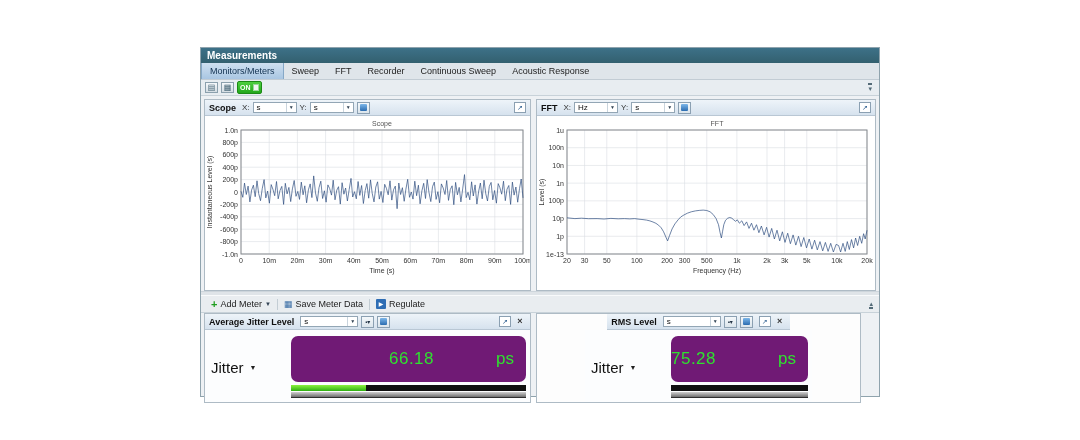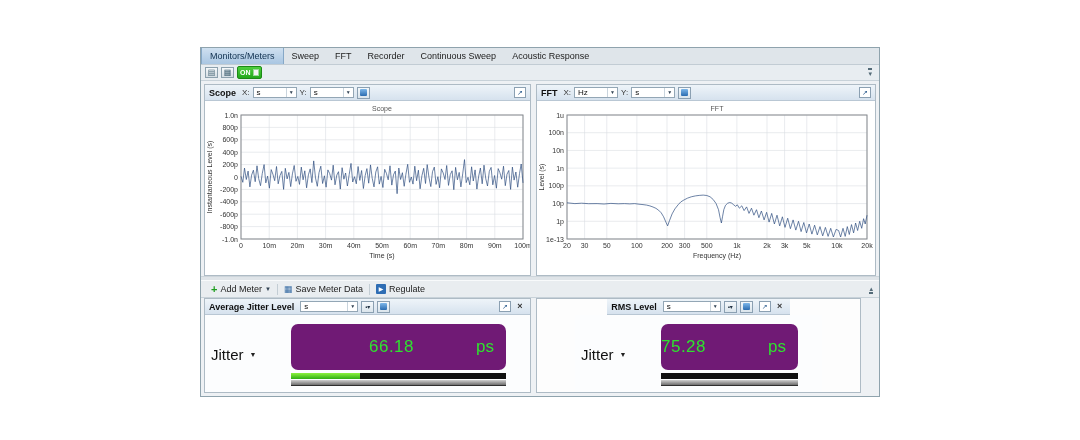--- a/index.html
+++ b/index.html
@@ -54,38 +54,41 @@
   .plus-ic{color:#1f9e1f;font-weight:bold;font-size:11px;line-height:11px;}
   .grid-ic{color:#3a6ea5;font-size:9px;line-height:10px;}
   .play-ic{width:10px;height:10px;background:#2e6db4;color:#fff;font-size:6px;line-height:10px;text-align:center;border-radius:1px;}
   .ddarr{font-size:6px;color:#345;}
   .collapse{margin-left:auto;margin-right:2px;font-size:7px;color:#546b78;border-bottom:2px solid #546b78;line-height:7px;}
   
   .meters-row{display:flex;padding:0 3px 3px 3px;gap:5px;flex:1;}
   .meter{background:#fdfdfd;border:1px solid #aebbc5;box-sizing:border-box;display:flex;flex-direction:column;}
   .meter.m0{width:327px;} .meter.m1{width:325px;align-items:center;}
   .rail{flex:1;}
-  .mbody{flex:1;display:flex;padding:6px 24px 4px 6px;gap:6px;background:#fcfdfe;}
+  .mbody{flex:1;display:flex;padding:6px 4px 4px 6px;gap:6px;background:#fcfdfe;}
   .mlabel{width:74px;display:flex;align-items:center;gap:6px;font-size:15px;color:#111;}
   .mlabel .tri{font-size:7px;color:#222;}
   .mright{flex:1;display:flex;flex-direction:column;justify-content:center;}
   .lcd{height:46px;background:#701a75;border-radius:7px;display:flex;align-items:center;justify-content:flex-end;}
   .lcd .val{color:#2fe12f;font-size:17px;margin-right:62px;letter-spacing:0.5px;}
   .lcd .unit{color:#2fe12f;font-size:17px;margin-right:12px;}
   .bars{margin-top:3px;}
   .bartrack{height:6px;background:#101010;position:relative;overflow:hidden;}
   .barfill{height:100%;background:linear-gradient(#8cf23e,#2fae12);}
   .bargray{height:5px;margin-top:1px;background:linear-gradient(#cfcfcf,#6e6e6e);border-bottom:1px solid #2f2f2f;}
 </style>
 </head>
 <body>
 
 <div class="stage">
   <div class="app">
 
+    <div class="titlebar">
+      <span>Measurements</span>
+    </div>
 
     <div class="tabs">
       <div class="tab sel">Monitors/Meters</div>
       <div class="tab">Sweep</div>
       <div class="tab">FFT</div>
       <div class="tab">Recorder</div>
       <div class="tab">Continuous Sweep</div>
       <div class="tab">Acoustic Response</div>
     </div>
 

